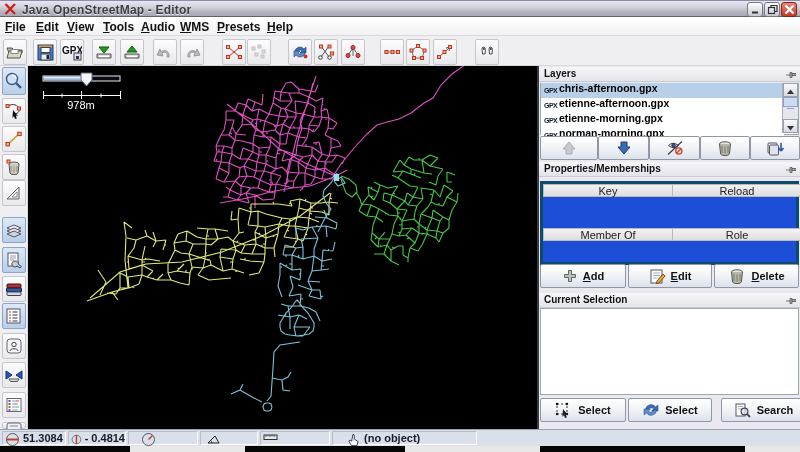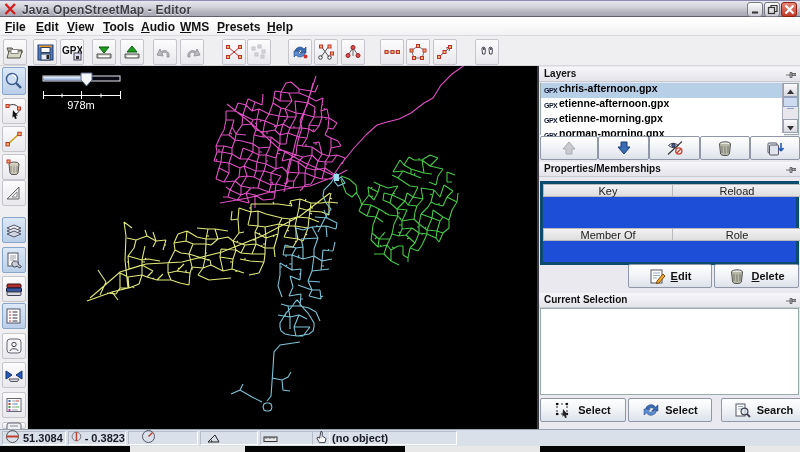--- a/index.html
+++ b/index.html
@@ -16,21 +16,21 @@
 #sidebar{left:0;top:66px;width:28px;height:363px;background:#efeff1;border-right:1px solid #d8d8dc}
 .sbtn{position:absolute;left:2px;width:24px;height:26px;border:1px solid #c5c5cb;border-radius:2px;background:linear-gradient(#fcfcfd,#e9e9ed);display:flex;align-items:center;justify-content:center}
 .sbtn.sel{background:linear-gradient(#dce8f6,#b9cfe8);border-color:#8aa6c8}
 #map{left:28px;top:66px;width:509px;height:363px;background:#000}
 #rpanel{left:537px;top:66px;width:263px;height:363px;background:#e9e9ef;border-left:2px solid #3a3a42}
 .phead{position:absolute;left:0;width:261px;height:15px;background:linear-gradient(#f7f7fa,#e3e3ea);border-bottom:1px solid #c9c9d2;font-size:10px;font-weight:bold;color:#111;padding-left:5px;line-height:14px}
 .pin{position:absolute;right:3px;top:2px}
 .jbtn{position:absolute;height:24px;border:1px solid #8f97a8;border-radius:2px;background:linear-gradient(#ffffff 0%,#f2f4f7 45%,#dde2ea 100%);display:flex;align-items:center;justify-content:center;font-size:11px;font-weight:bold;color:#111;gap:5px}
 .jbtn u{text-decoration:underline}
 #statusbar{left:0;top:429px;width:800px;height:17px;background:#d9e0ea;border-top:1px solid #9aa2b0}
-.sseg{position:absolute;top:1px;height:14px;white-space:nowrap;border:1px solid #b6bdc9;border-right-color:#fff;border-bottom-color:#fff;font-size:11px;font-weight:bold;color:#1a1a28;display:flex;align-items:flex-end;padding-left:2px;gap:2px}
+.sseg{position:absolute;top:1px;height:14px;white-space:nowrap;border:1px solid #b6bdc9;border-right-color:#fff;border-bottom-color:#fff;font-size:11px;font-weight:bold;color:#1a1a28;display:flex;align-items:flex-start;padding-left:2px;gap:2px}
 #bottomstrip{left:0;top:446px;width:800px;height:6px;background:#e8e8e8}
 .bseg{position:absolute;top:0;height:6px;background:#050505}
 .thead{position:absolute;height:13px;background:linear-gradient(#f2f2f4,#dededf);border:1px solid #b9b9bd;font-size:11px;color:#222;text-align:center;line-height:12px}
 </style></head><body>
 <div id="win">
     <div class="abs" id="title">
       <div class="abs" style="left:4px;top:1px"><svg width="14" height="14" viewBox="0 0 14 14">
           <path d="M1.5 2 L11 12 M11 2 L1.5 12" stroke="#d02020" stroke-width="2.4"></path>
         </svg></div>
       <div class="txt">Java OpenStreetMap - Editor</div>
@@ -389,20 +389,26 @@
       </div>
       <div class="phead" style="top:96px">Properties/Memberships<span class="pin"><svg width="12" height="11" viewBox="0 0 12 11">
             <path d="M1 6 h4 M5 3.5 h2 v5 h-2 z M7 4.5 h4 l-1.5 1 v0 l1.5 1 h-4 z" fill="#b8b8c0" stroke="#555" stroke-width=".8"></path>
           </svg></span></div>
       <div class="abs" style="left:1px;top:115px;width:259px;height:84px;background:#1d4ed8;border:3px solid #0c4a6e">
         <div class="thead" style="left:0;top:0;width:130px">Key</div>
         <div class="thead" style="left:129px;top:0;width:130px">Reload</div>
         <div class="thead" style="left:0;top:44px;width:130px">Member Of</div>
         <div class="thead" style="left:129px;top:44px;width:130px">Role</div>
       </div>
+      <div class="jbtn" style="left:1px;top:198px;width:86px">
+        <svg width="16" height="16" viewBox="0 0 16 16">
+          <path d="M6.5 2.5 h3 v4 h4 v3 h-4 v4 h-3 v-4 h-4 v-3 h4 z" fill="#b9c2bc" stroke="#5e6a60" stroke-width="1"></path>
+        </svg>
+        <span><u>A</u>dd</span>
+      </div>
       <div class="jbtn" style="left:89px;top:198px;width:84px">
         <svg width="17" height="17" viewBox="0 0 17 17">
           <rect x="2" y="2" width="11" height="13" fill="#fff" stroke="#556"></rect>
           <path d="M4 5 h7 M4 7.5 h7 M4 10 h4" stroke="#9ab"></path>
           <path d="M8 13 L14 6 L16 8 L10 15 l-2.6 .6 z" fill="#f0a830" stroke="#7a4a10"></path>
         </svg>
         <span><u>E</u>dit</span>
       </div>
       <div class="jbtn" style="left:175px;top:198px;width:85px">
         <svg width="18" height="17" viewBox="0 0 18 17">
@@ -452,41 +458,41 @@
           <circle cx="7.5" cy="7.5" r="6" fill="none" stroke="#555"></circle>
           <path d="M1.5 7.5 h12" stroke="#c04030" stroke-width="2"></path>
         </svg>
         <b>51.3084</b>
       </div>
       <div class="sseg" style="left:68px;width:58px;padding-left:2px">
         <svg width="16" height="15" viewBox="0 0 16 15">
           <circle cx="7.5" cy="7.5" r="6" fill="none" stroke="#555"></circle>
           <path d="M7.5 1.5 v12" stroke="#c04030" stroke-width="2"></path>
         </svg>
-        <b>- 0.3823</b>
+        <b>- 0.4814</b>
       </div>
       <div class="sseg" style="left:128px;width:70px;padding-left:12px">
         <svg width="16" height="15" viewBox="0 0 16 15">
           <circle cx="7.5" cy="7.5" r="6" fill="none" stroke="#556"></circle>
           <path d="M7.5 7.5 L11.5 3.5" stroke="#c04030" stroke-width="1.4"></path>
         </svg>
       </div>
       <div class="sseg" style="left:200px;width:58px;padding-left:5px">
         <svg width="16" height="13" viewBox="0 0 16 13">
           <path d="M2 11 L13 11 L9 4 Z" fill="none" stroke="#222"></path>
           <path d="M6 11 a4 4 0 0 0 -1.4 -2.6" fill="none" stroke="#222"></path>
         </svg>
       </div>
       <div class="sseg" style="left:260px;width:70px;padding-left:2px">
         <svg width="16" height="10" viewBox="0 0 16 10">
           <rect x="1" y="3" width="13" height="4.5" fill="#e8e8ea" stroke="#333"></rect>
           <path d="M3 3 v2 M5 3 v1.4 M7 3 v2 M9 3 v1.4 M11 3 v2" stroke="#333" stroke-width=".7"></path>
         </svg>
       </div>
-      <div class="sseg" style="left:312px;width:145px;padding-left:2px">
+      <div class="sseg" style="left:332px;width:145px;padding-left:14px">
         <svg width="15" height="15" viewBox="0 0 15 15">
           <path d="M6 2.2 l1.2 .8 0 4 3.8 2.6 -1 4 -5.6 0 -2.6-4.6 1.2-1 1.6 1.2 z" fill="#fff" stroke="#334" stroke-width=".9"></path>
           <path d="M7.2 7 l-1.4 2" stroke="#99a" stroke-width=".7"></path>
         </svg>
         <b>(no object)</b>
       </div>
     </div>
     <div class="abs" id="bottomstrip">
       <div class="bseg" style="left:0px;width:130px"></div>
       <div class="bseg" style="left:245px;width:160px"></div>

